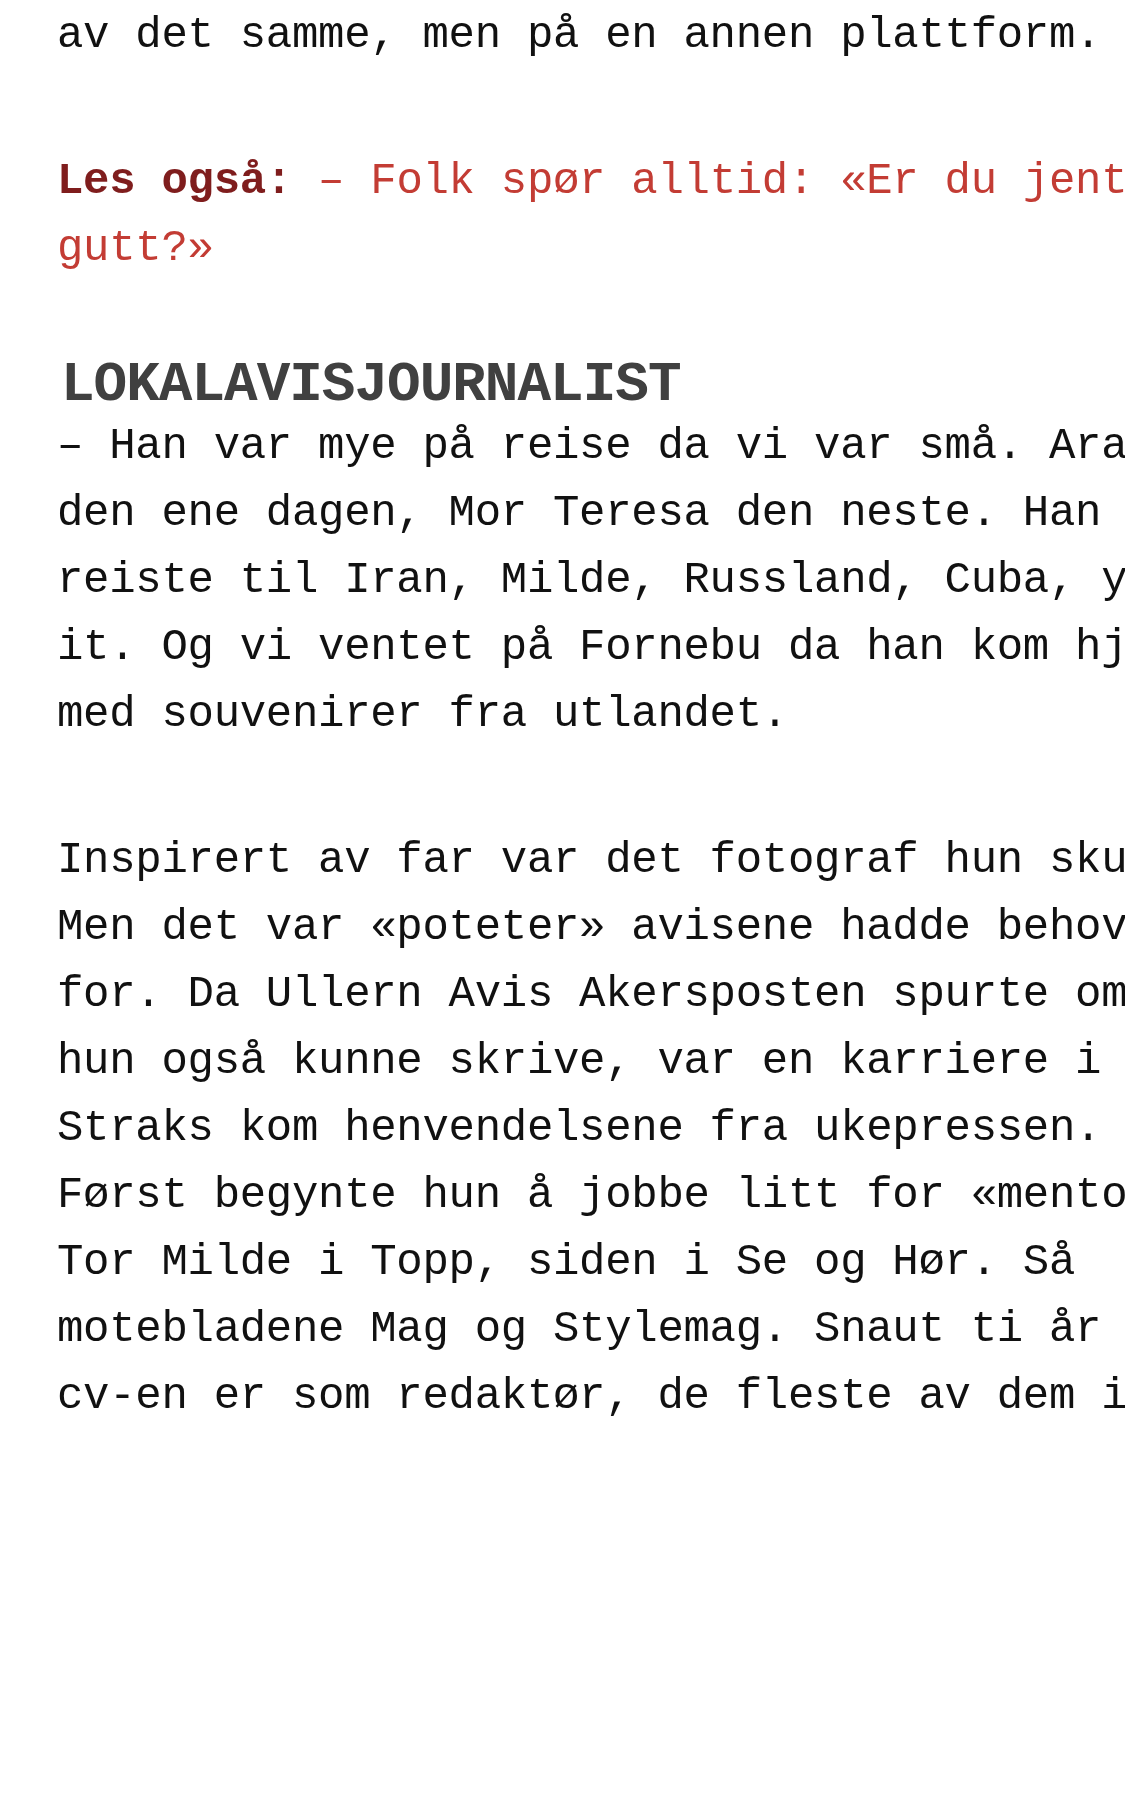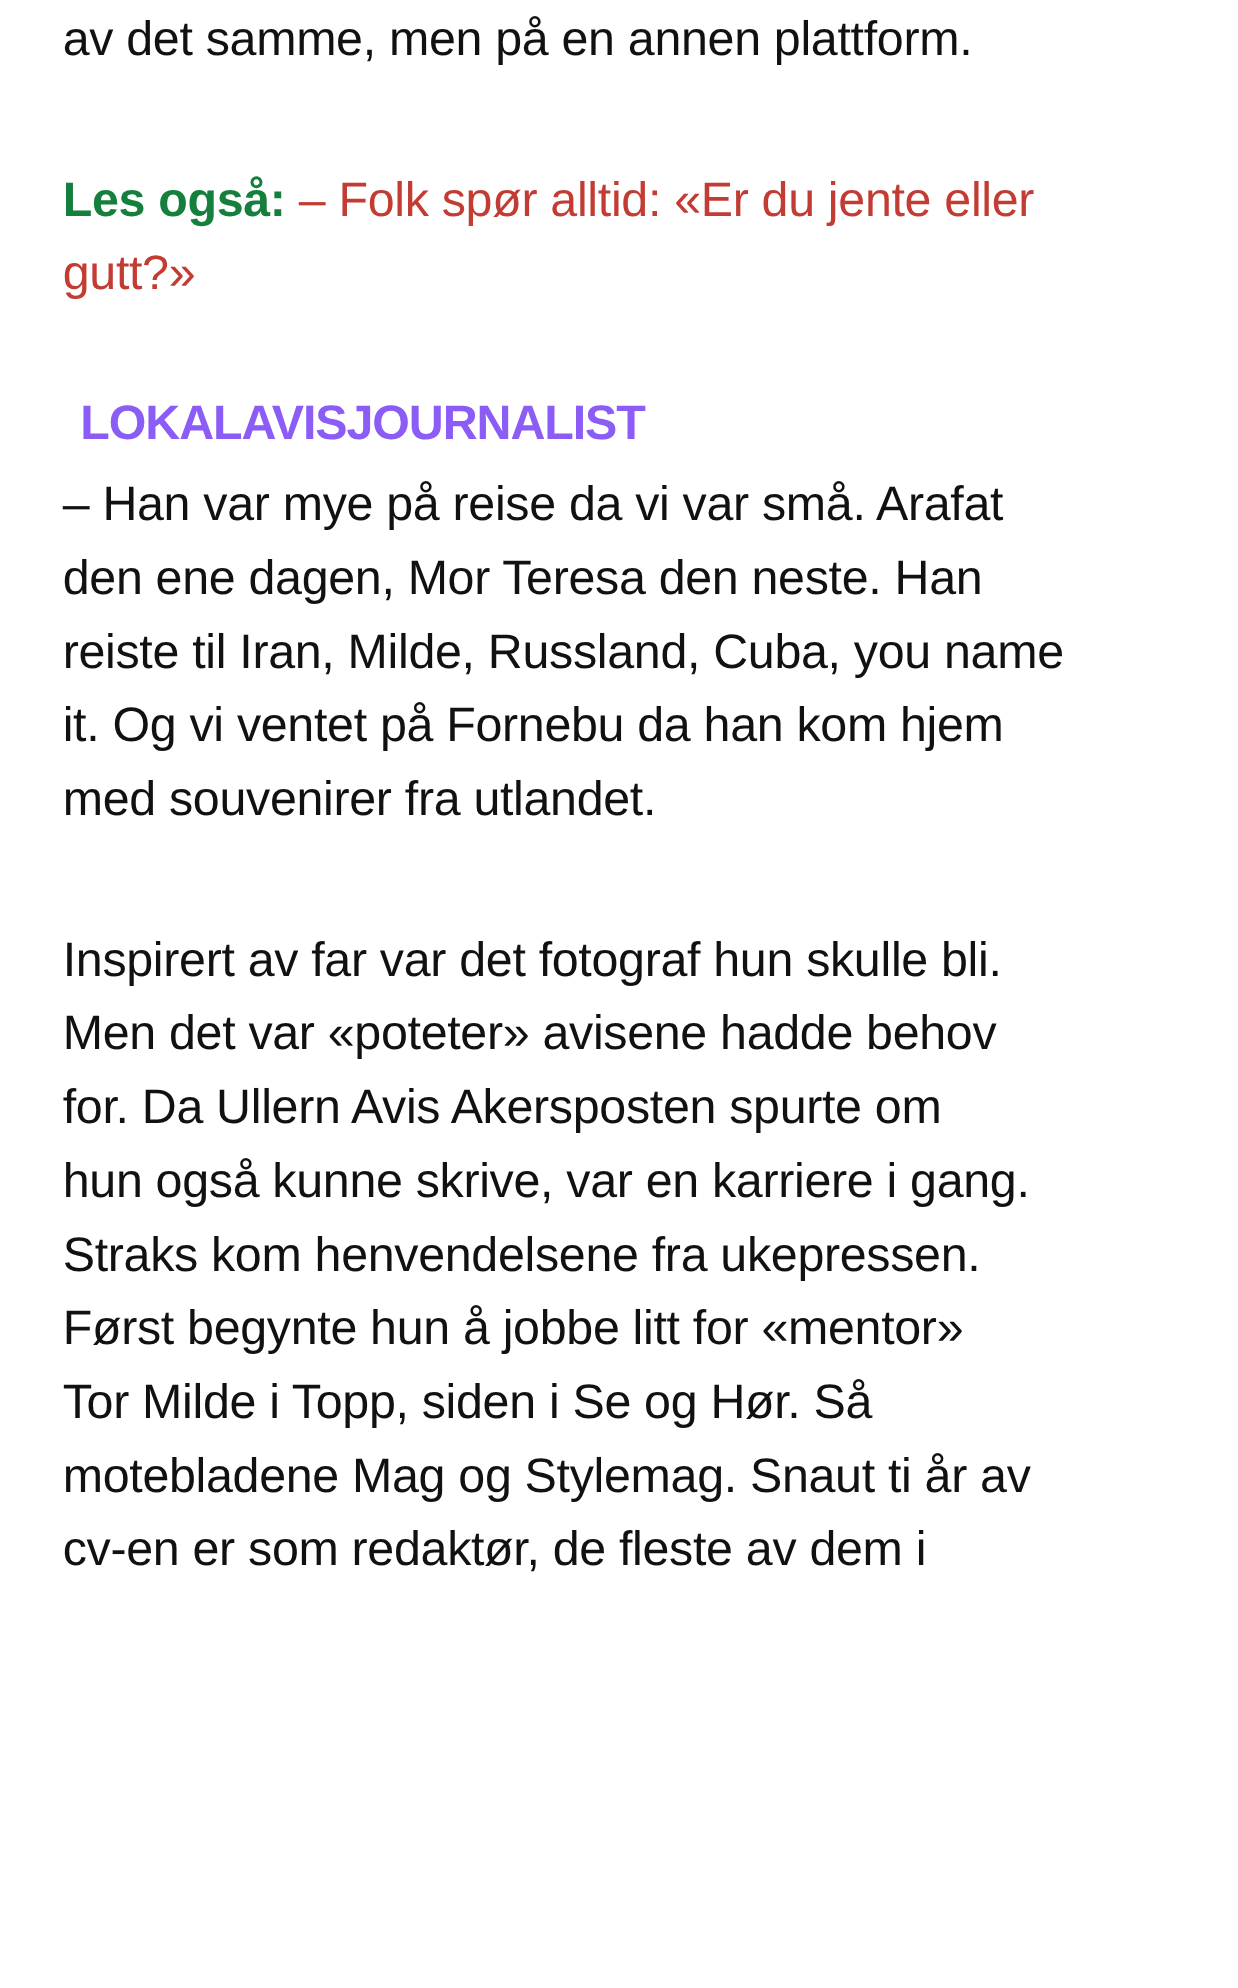--- a/index.html
+++ b/index.html
@@ -8,48 +8,48 @@
     background: #ffffff;
     width: 1125px;
     height: 1807px;
     overflow: hidden;
   }
   .article-body {
     box-sizing: border-box;
     width: 1125px;
     height: 1807px;
     padding: 2px 50px 0 57px;
-    font-family: Liberation Sans, sans-serif;
+    font-family: Liberation Mono, monospace;
     font-size: 44px;
     line-height: 67px;
     letter-spacing: -0.3px;
     color: #111111;
     overflow: hidden;
   }
   .article-body p {
     margin: 0 0 79px 0;
     white-space: pre;
   }
   .read-also-label {
     font-weight: bold;
-    color: #15803d;
+    color: #7f1d1d;
   }
   .read-also-link {
     color: #c33c34;
     text-decoration: none;
     white-space: pre;
     cursor: pointer;
   }
   .subheading {
-    font-size: 44px;
+    font-size: 56px;
     line-height: 48px;
     font-weight: bold;
     letter-spacing: -1px;
-    margin: 16px;
-    color: #8b5cf6;
+    margin: 4px;
+    color: #404040;
     white-space: pre;
   }
 </style>
 </head>
 <body>
 
 <div class="article-body">
   <p>av det samme, men på en annen plattform.</p>
   <p><strong class="read-also-label">Les også:</strong> <a class="read-also-link">– Folk spør alltid: «Er du jente eller
 gutt?»</a></p>

